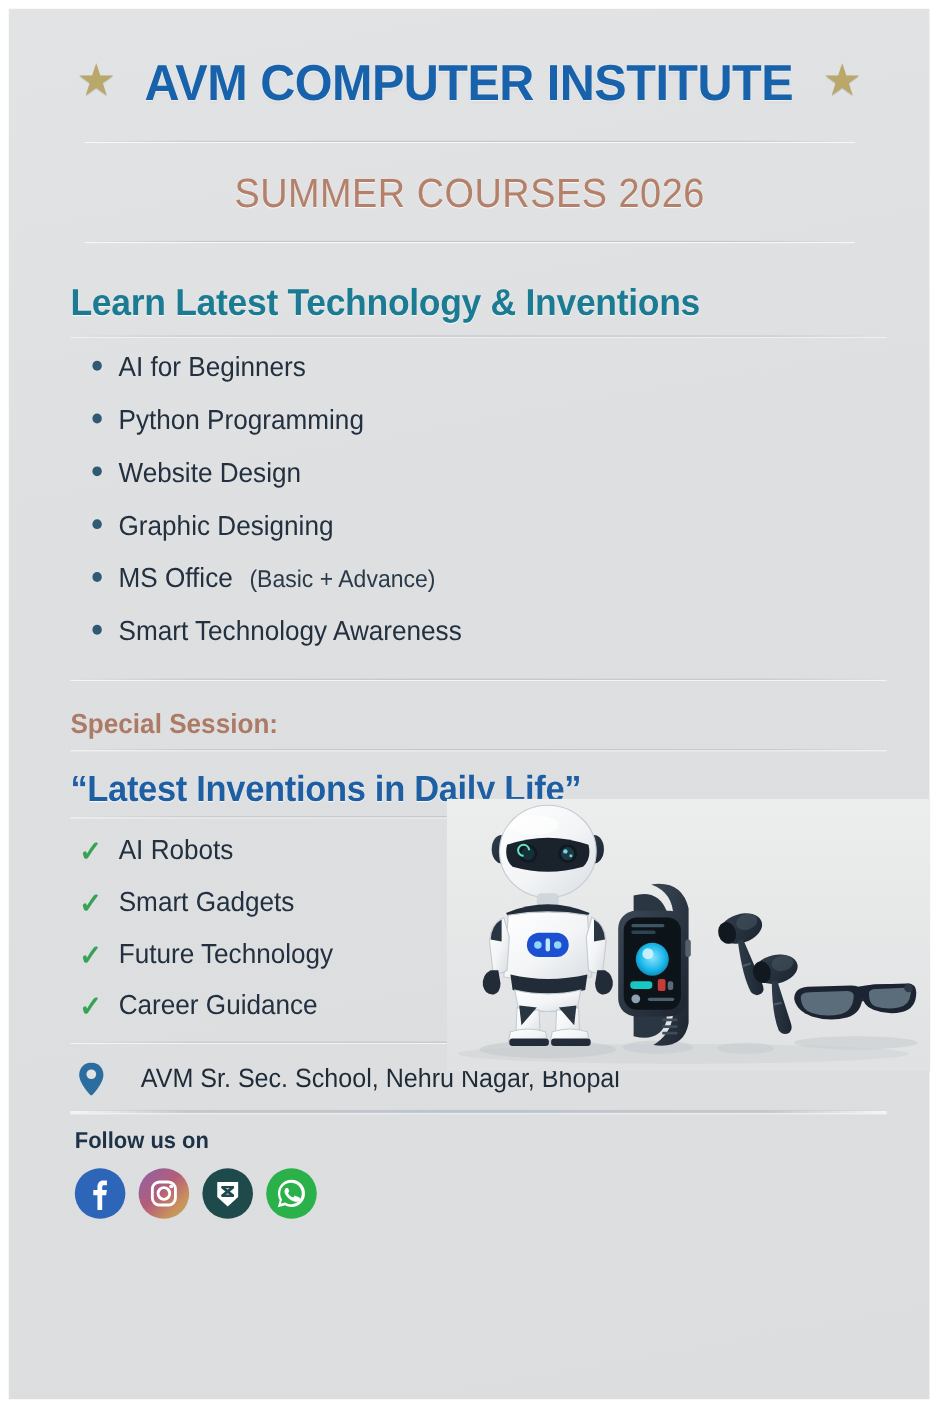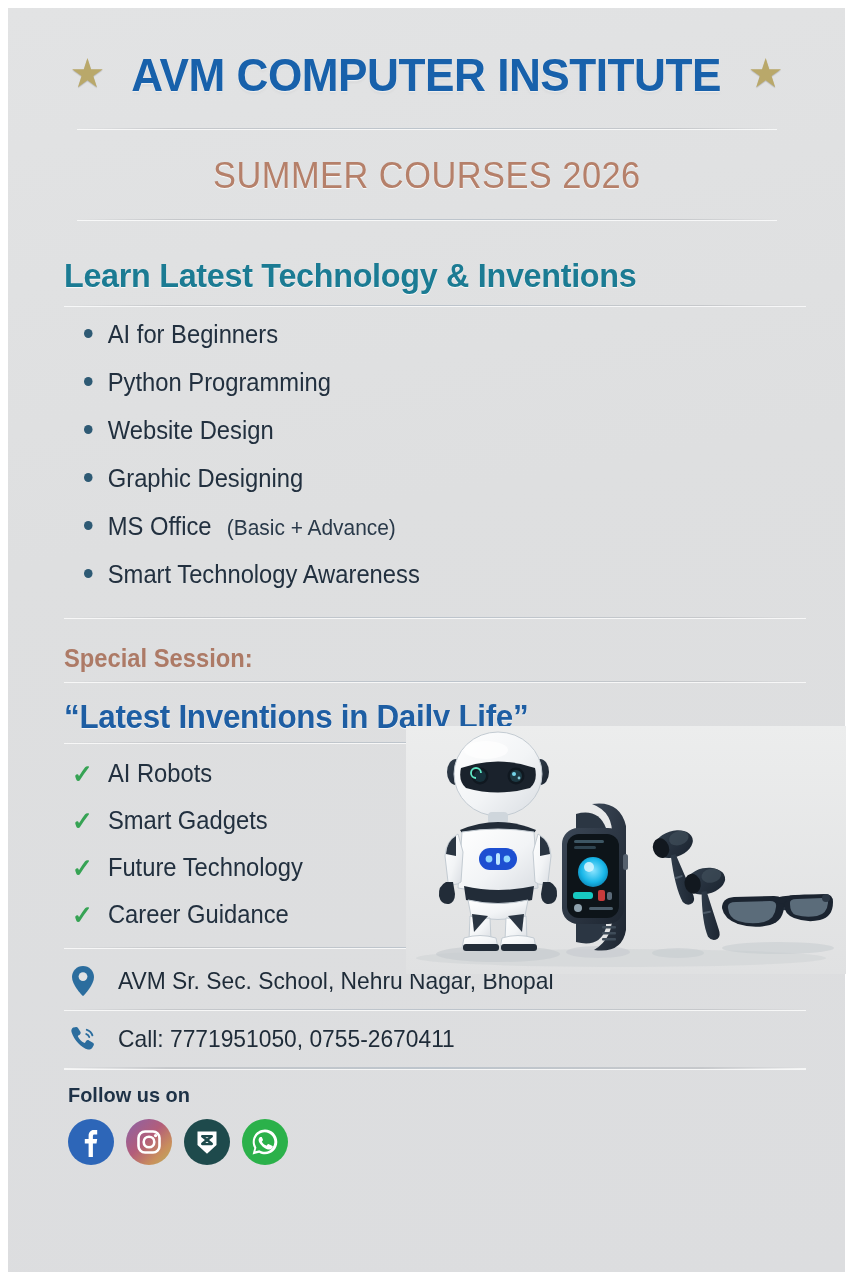--- a/index.html
+++ b/index.html
@@ -184,21 +184,21 @@
     height: 248px;
     overflow: hidden;
   }
   .product svg { display: block; }
 
   
   .contact-block { margin-top: 4px; }
   .contact-row {
     display: flex;
     align-items: center;
-    gap: 20px;
+    gap: 30px;
     height: 57px;
     padding-left: 4px;
   }
   .contact-text {
     font-size: 24px;
     color: #1e2b38;
     transform: scaleX(0.95);
     transform-origin: left center;
     white-space: nowrap;
   }
@@ -321,30 +321,20 @@
           <svg width="24" height="30" viewBox="0 0 24 30">
             <path d="M12 0C5.9 0 1 4.9 1 11c0 7.8 9.3 17.6 10.3 18.6.4.4 1 .4 1.4 0C13.7 28.6 23 18.8 23 11 23 4.9 18.1 0 12 0z" fill="#2b6d9e"></path>
             <circle cx="12" cy="10.6" r="4.4" fill="#e2e3e4"></circle>
           </svg>
         </span>
         <span class="contact-text">AVM Sr. Sec. School, Nehru Nagar, Bhopal</span>
       </div>
 
       <div class="rule rule-thin" style="margin-left:0;"></div>
 
-      <div class="contact-row">
-        <span class="cicon">
-          <svg width="28" height="28" viewBox="0 0 28 28">
-            <path d="M6.2 2.2c1-.6 2.2-.3 2.8.7l2.4 3.9c.6 1 .3 2.3-.7 2.9l-1.4.9c-.4.2-.5.7-.3 1.1 1.3 2.6 3.5 4.8 6.1 6.1.4.2.9.1 1.1-.3l.9-1.4c.6-1 1.9-1.3 2.9-.7l3.9 2.4c1 .6 1.3 1.8.7 2.8l-1.3 2.1c-.9 1.5-2.7 2.2-4.4 1.7C12.8 23 4.9 15.1 2.5 6.9 2 5.2 2.7 3.4 4.2 2.5z" fill="#2b6d9e"></path>
-            <path d="M17.8 4.8a8.6 8.6 0 0 1 5.6 5.6" stroke="#2b6d9e" stroke-width="1.9" fill="none" stroke-linecap="round"></path>
-            <path d="M17.3 9.1a4.6 4.6 0 0 1 2.9 2.9" stroke="#2b6d9e" stroke-width="1.9" fill="none" stroke-linecap="round"></path>
-          </svg>
-        </span>
-        <span class="contact-text">Call: 7771951050, 0755-2670411</span>
-      </div>
 
       <div class="rule rule-thin" style="margin-left:0;"></div>
 
 
       <div class="rule rule-thin" style="margin-left:0;"></div>
     </div>
 
     <div>
       <div class="follow-label">Follow us on</div>
       <div class="socials">

